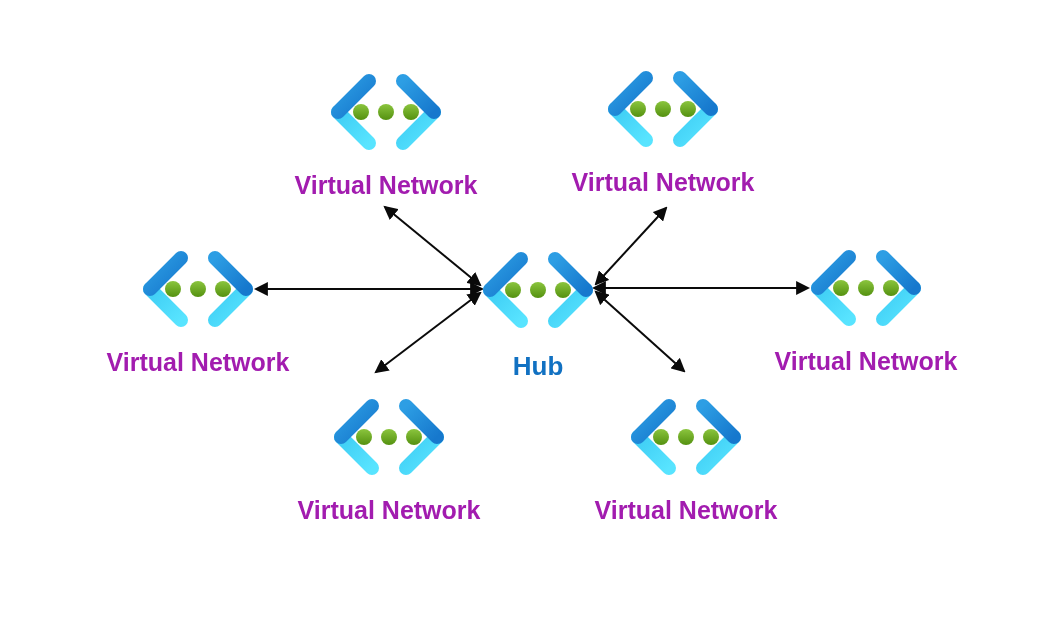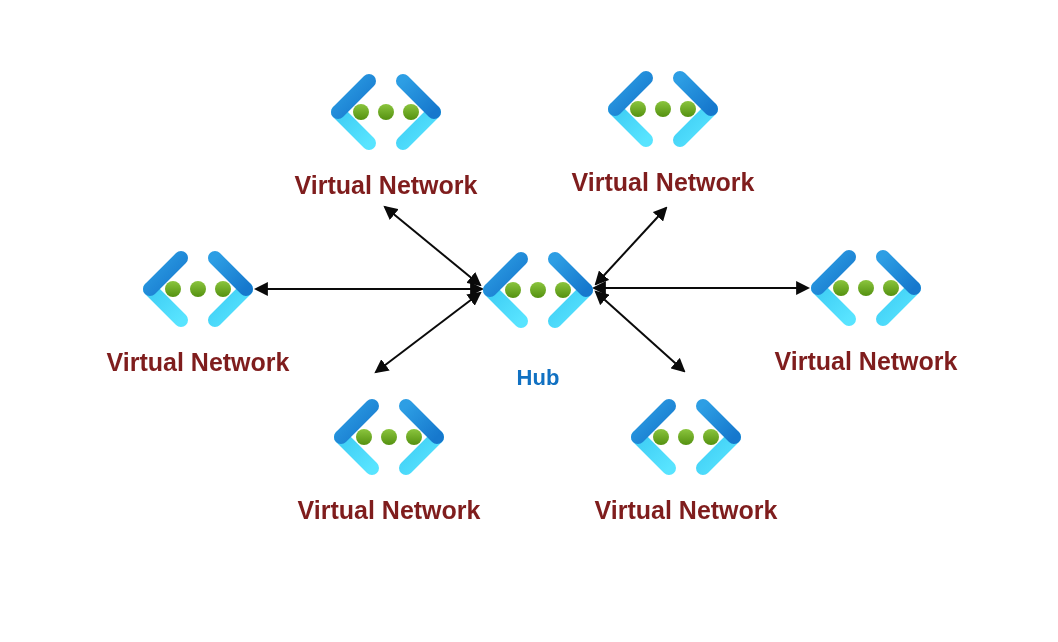--- a/index.html
+++ b/index.html
@@ -23,27 +23,27 @@
     flex-direction: column;
     align-items: center;
   }
   .node .icon-wrap { width: 120px; height: 80px; }
   .node .icon-wrap svg { width: 120px; height: 80px; display: block; }
   .node-label {
     margin-top: 17px;
     font-size: 25px;
     font-weight: bold;
     line-height: 32px;
-    color: #7f1d1d;
+    color: #a21caf;
     white-space: nowrap;
     letter-spacing: 0px;
   }
   .hub-label {
-    margin-top: 32px;
-    font-size: 22px;
+    margin-top: 20px;
+    font-size: 26px;
     font-weight: bold;
     line-height: 32px;
     color: #1171c2;
     white-space: nowrap;
   }
   
   #node-top-left     { left: 276px; top: 72px;  }
   #node-top-right    { left: 553px; top: 69px;  }
   #node-left         { left: 88px;  top: 249px; }
   #node-right        { left: 756px; top: 248px; }

